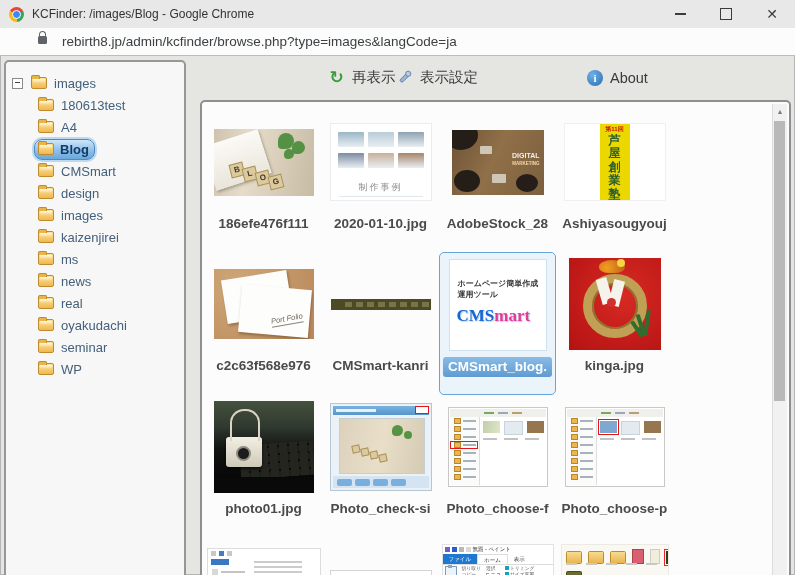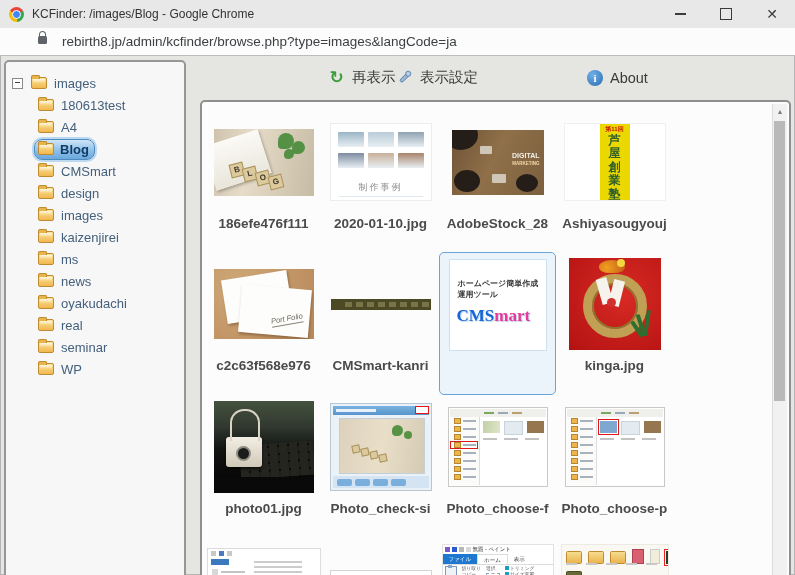--- a/index.html
+++ b/index.html
@@ -235,25 +235,25 @@
       <div class="tree-row tree-child">
         <span class="folder-ico"></span>
         <span class="label">ms</span>
       </div>
       <div class="tree-row tree-child">
         <span class="folder-ico"></span>
         <span class="label">news</span>
       </div>
       <div class="tree-row tree-child">
         <span class="folder-ico"></span>
+        <span class="label">real</span>
+      </div>
+      <div class="tree-row tree-child">
+        <span class="folder-ico"></span>
         <span class="label">oyakudachi</span>
-      </div>
-      <div class="tree-row tree-child">
-        <span class="folder-ico"></span>
-        <span class="label">real</span>
       </div>
       <div class="tree-row tree-child">
         <span class="folder-ico"></span>
         <span class="label">seminar</span>
       </div>
       <div class="tree-row tree-child">
         <span class="folder-ico"></span>
         <span class="label">WP</span>
       </div>
     </div>
@@ -356,20 +356,21 @@
         <div class="filename">CMSmart-kanri</div>
       </div>
       <div class="cell sel">
         <div class="thumbbox">
           <div class="thumb t-cmscard">
             <div class="cl" style="top: 18px;">ホームページ簡単作成</div>
             <div class="cl" style="top: 29px;">運用ツール</div>
             <div class="logo"><span class="la">CMS</span><span class="lb">mart</span></div>
           </div>
         </div>
+        <div class="filename">CMSmart_blog.</div>
       </div>
       <div class="cell">
         <div class="thumbbox">
           <div class="thumb t-newyear">
             <div class="ring"></div>
             <div class="fan" style="left: 30px; top: 20px; width: 11px; height: 26px; transform: rotate(-16deg);"></div>
             <div class="fan" style="left: 42px; top: 22px; width: 11px; height: 26px; transform: rotate(14deg);"></div>
             <div class="dotr" style="left: 38px; top: 40px; width: 9px; height: 9px;"></div>
             <div class="pine" style="left: 70px; top: 56px; width: 4px; height: 22px; transform: rotate(-18deg);"></div>
             <div class="pine" style="left: 76px; top: 52px; width: 4px; height: 26px; transform: rotate(8deg);"></div>

